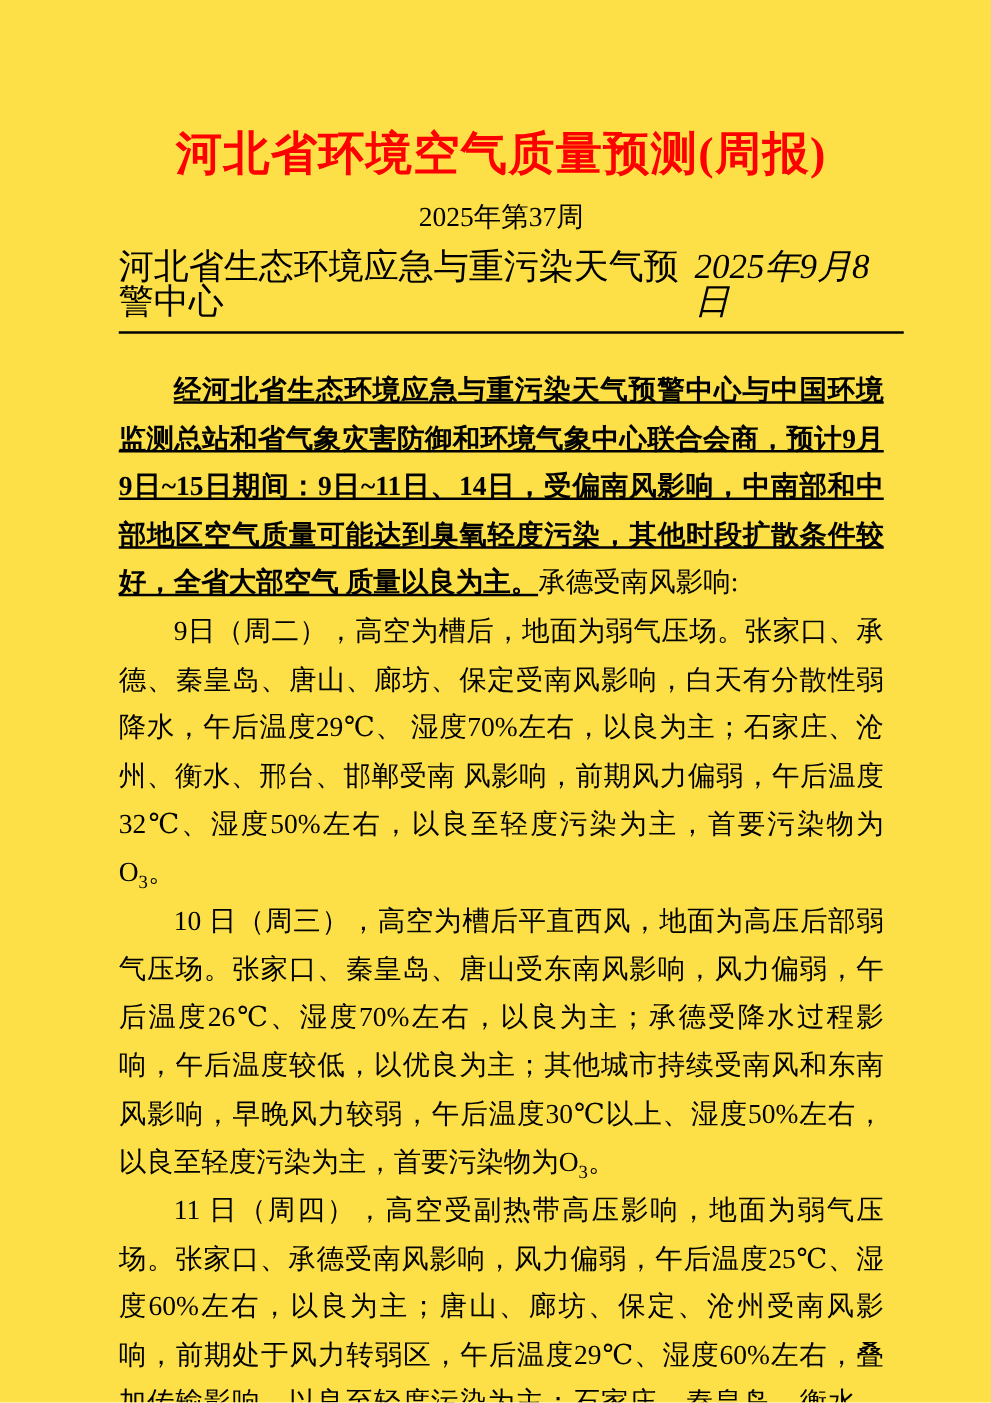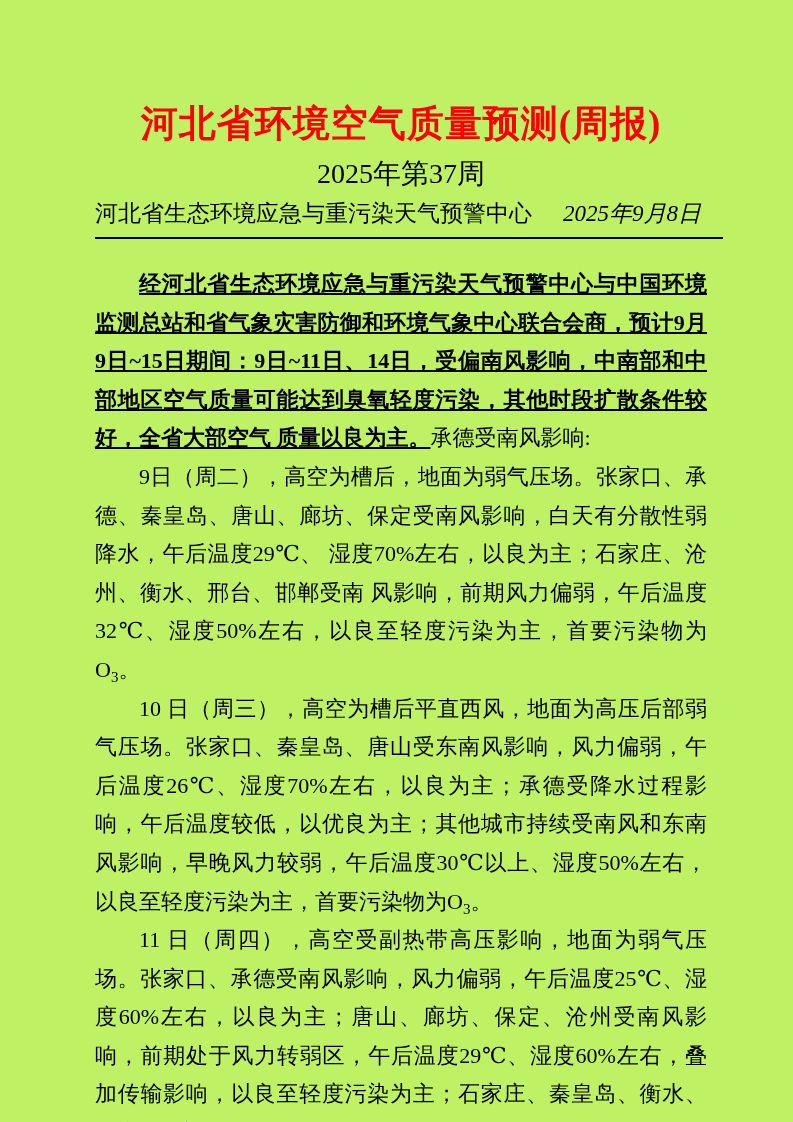--- a/index.html
+++ b/index.html
@@ -3,21 +3,21 @@
 <meta charset="utf-8">
 <style>
   html, body {
     margin: 0;
     padding: 0;
     background: #ffffff;
   }
   .page {
     width: 793px;
     height: 1122px;
-    background: #bef264;
+    background: #fde047;
     position: relative;
     overflow: hidden;
     font-family: "Liberation Serif", "DejaVu Serif", serif;
     color: #000000;
     box-sizing: border-box;
   }
   .content {
     margin-left: 95px;
     width: 612px;
   }
@@ -25,27 +25,27 @@
     padding-top: 102px;
     font-size: 37px;
     line-height: 44px;
     font-weight: bold;
     color: #fe0000;
     text-align: center;
     letter-spacing: 1px;
   }
   .week-label {
     margin-top: 15px;
-    font-size: 28px;
+    font-size: 22px;
     line-height: 26px;
     text-align: center;
   }
   .issuer-row {
     margin-top: 13px;
-    font-size: 23px;
+    font-size: 28px;
     line-height: 28px;
     display: flex;
     justify-content: space-between;
     align-items: baseline;
   }
   .issuer-row .issue-date {
     margin-right: 6px;
     font-style: italic;
   }
   .divider {

